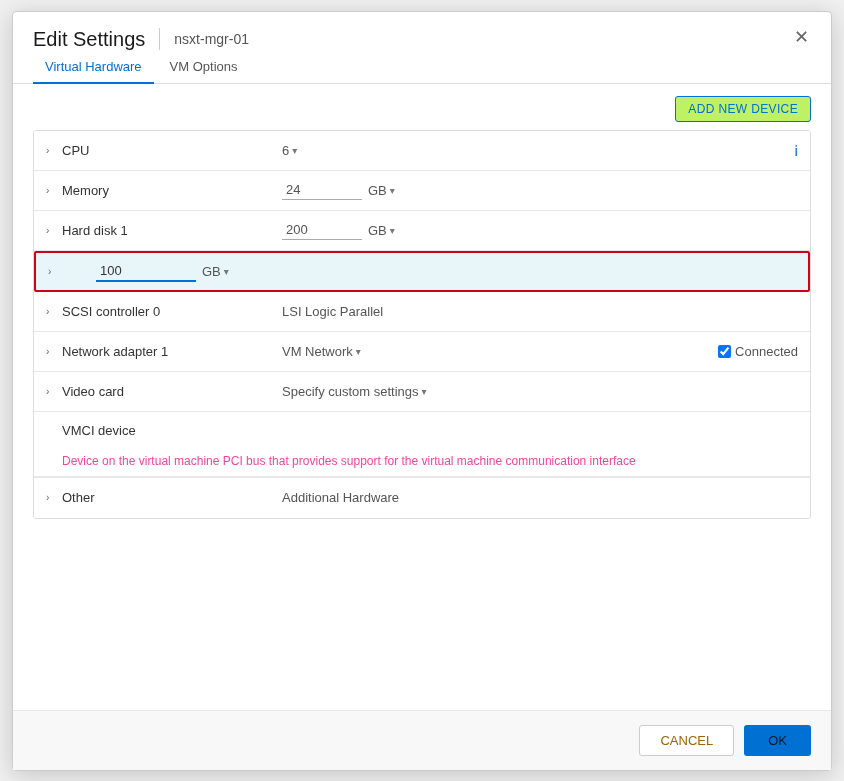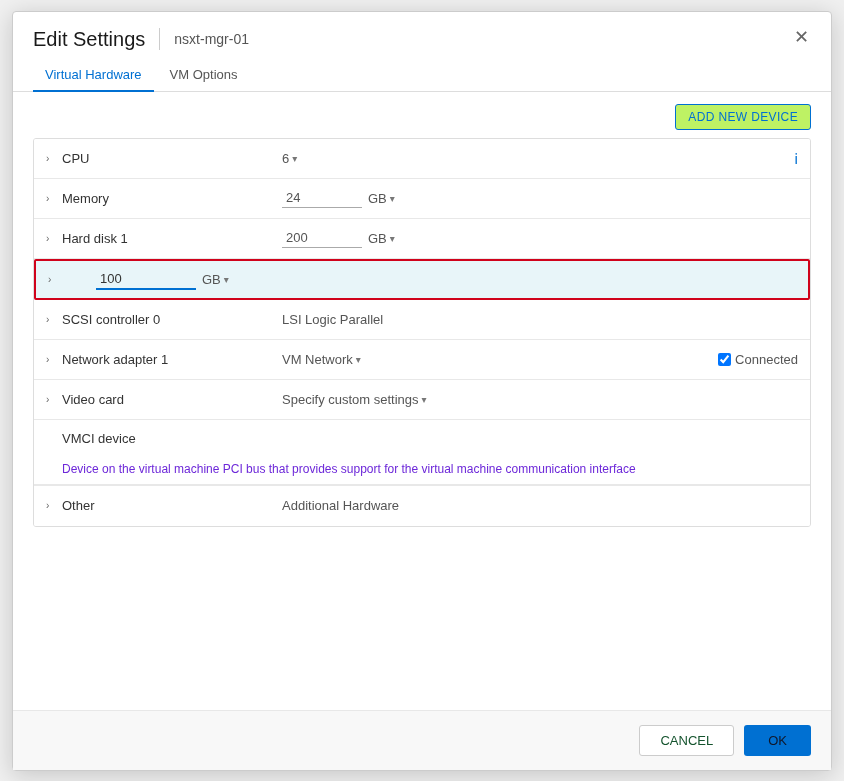--- a/index.html
+++ b/index.html
@@ -54,21 +54,21 @@
       cursor: pointer;
       font-size: 18px;
       color: #666;
       line-height: 1;
       padding: 2px 6px;
     }
     .tabs {
       display: flex;
       padding: 0 20px;
       border-bottom: 1px solid #ddd;
-      margin-top: 8px;
+      margin-top: 0;
     }
     .tab {
       padding: 8px 12px;
       cursor: pointer;
       font-size: 13px;
       color: #555;
       border-bottom: 2px solid transparent;
       margin-right: 4px;
       margin-bottom: -1px;
     }
@@ -193,42 +193,42 @@
     }
     .checkbox-label {
       display: flex;
       align-items: center;
       gap: 4px;
       font-size: 13px;
       color: #555;
     }
     .vmci-desc {
       font-size: 12px;
-      color: #6d28d9;
+      color: #ec4899;
       padding: 4px 12px 8px 28px;
       background: #fff;
       border-bottom: 1px solid #e8e8e8;
     }
     .vmci-title {
       font-size: 13px;
       color: #333;
       font-weight: 500;
     }
     .dialog-footer {
       display: flex;
       justify-content: flex-end;
       padding: 14px 20px;
       gap: 10px;
       border-top: 1px solid #e8e8e8;
       background: #f8f8f8;
     }
     .btn-cancel {
       border: 1px solid #ccc;
       background: #fff;
-      color: #14532d;
+      color: #a16207;
       padding: 7px 20px;
       font-size: 13px;
       cursor: pointer;
       border-radius: 3px;
     }
     .btn-ok {
       border: none;
       background: #0070d2;
       color: #0f172a;
       padding: 7px 24px;

